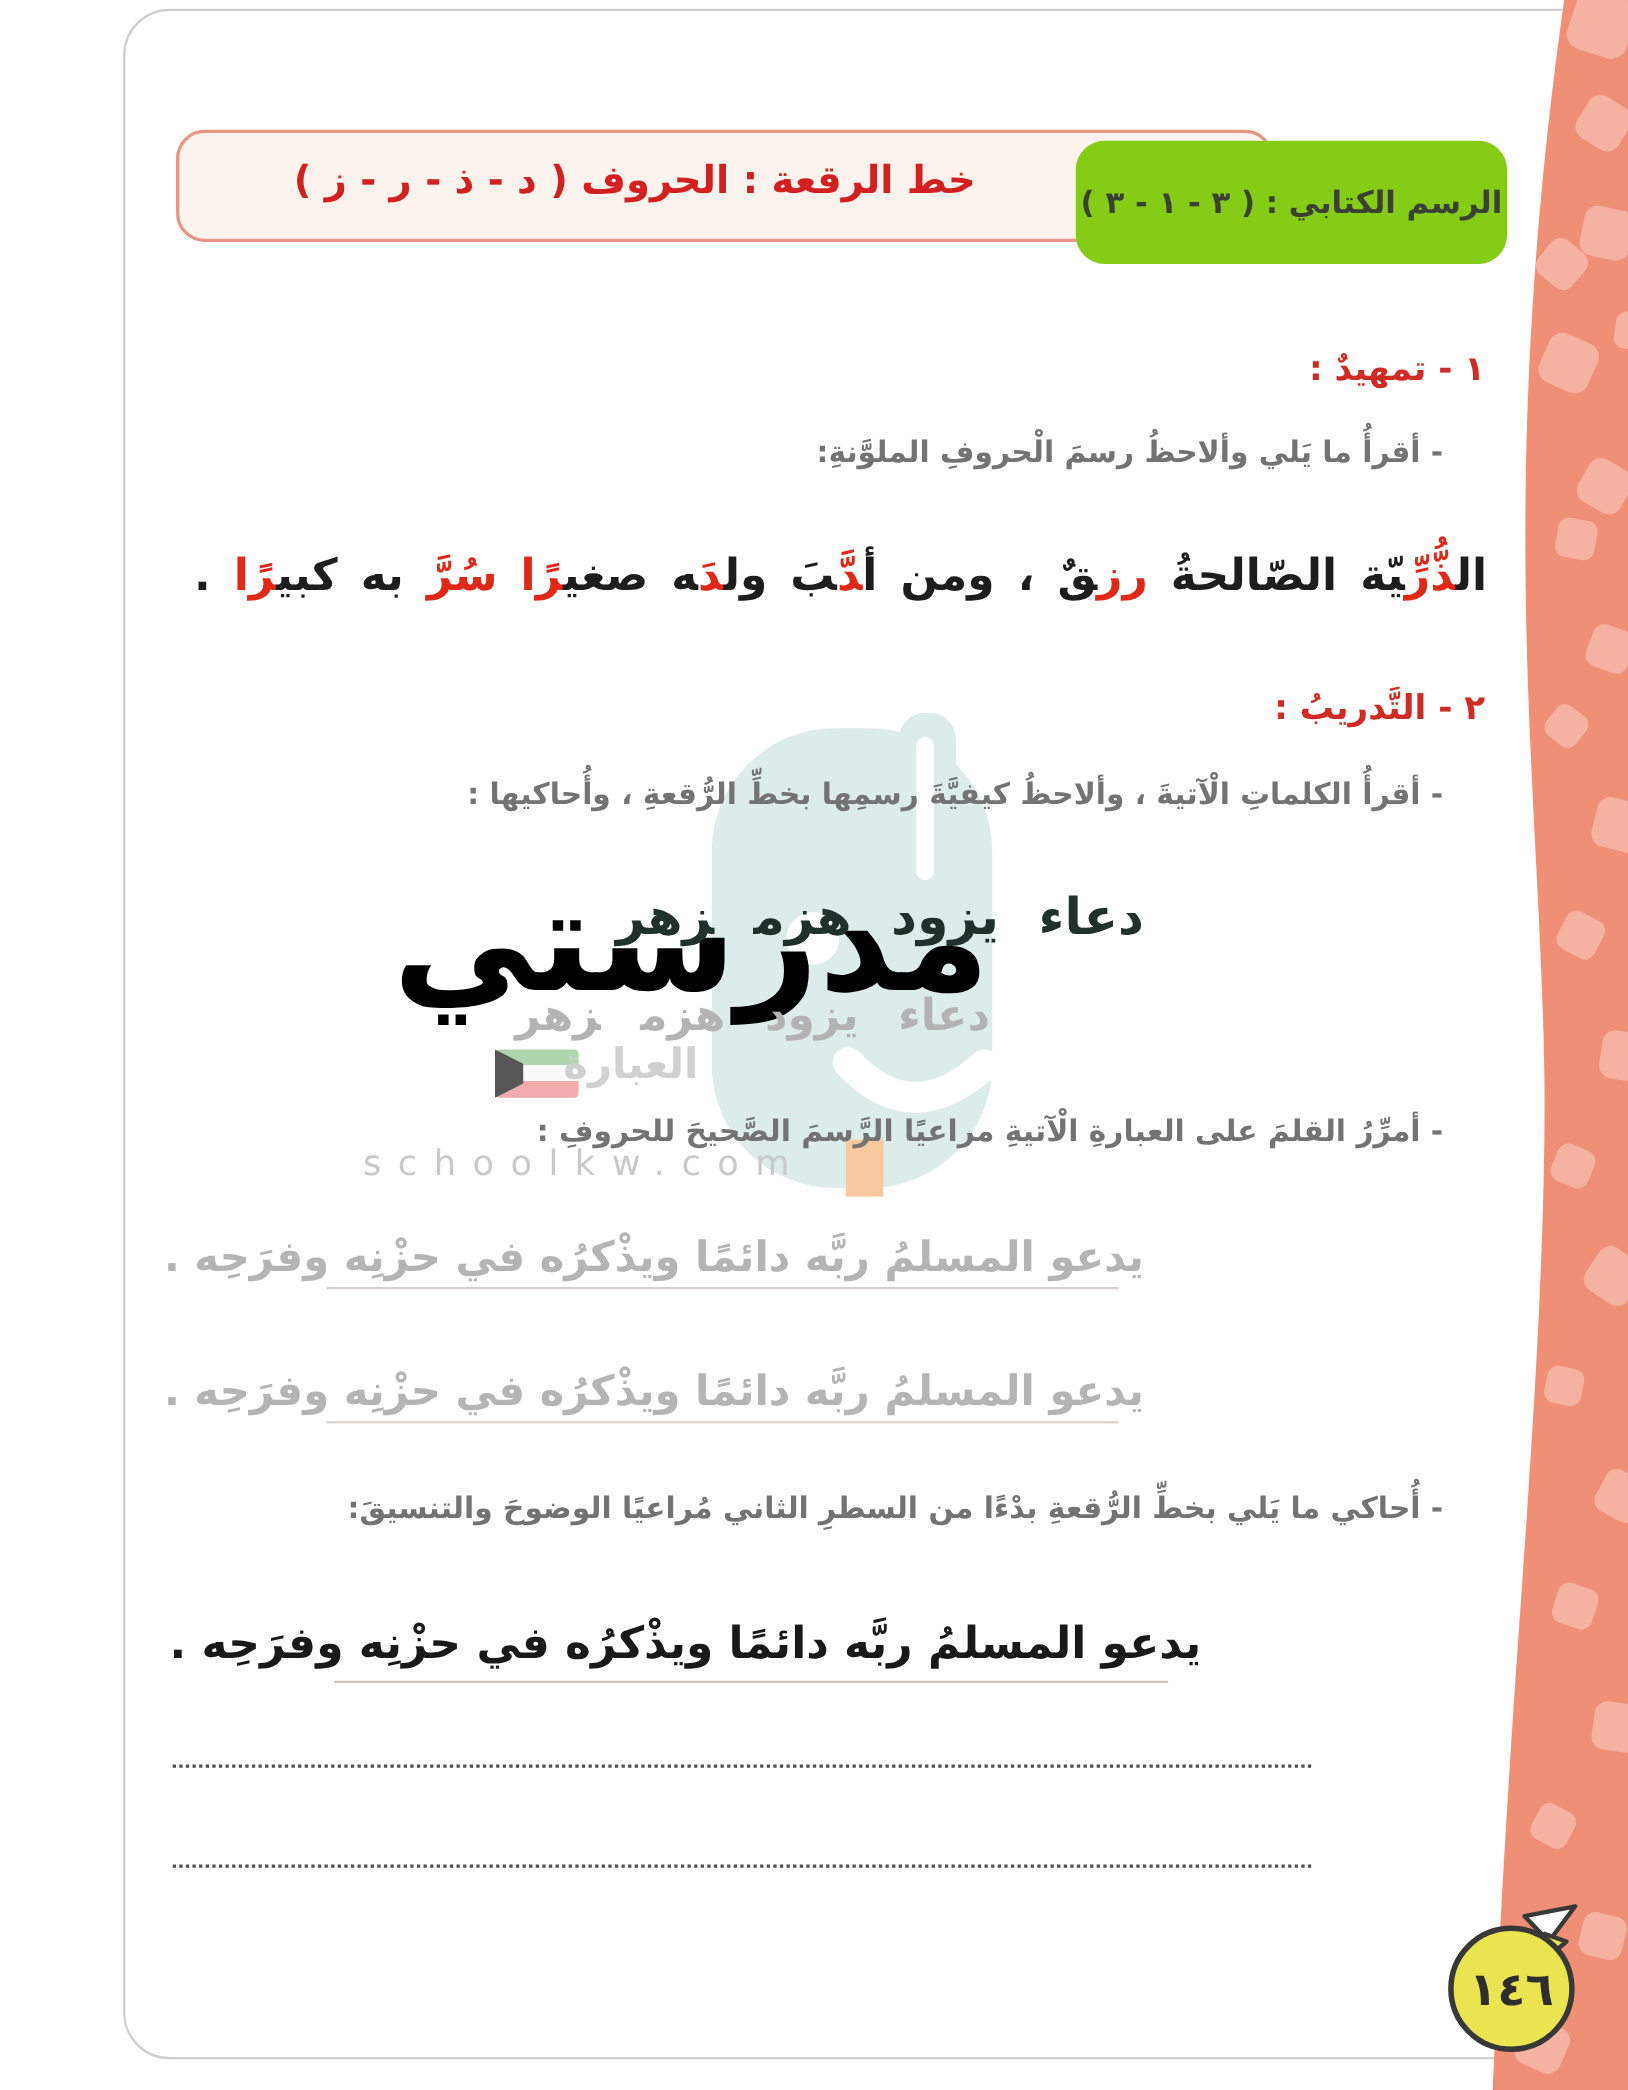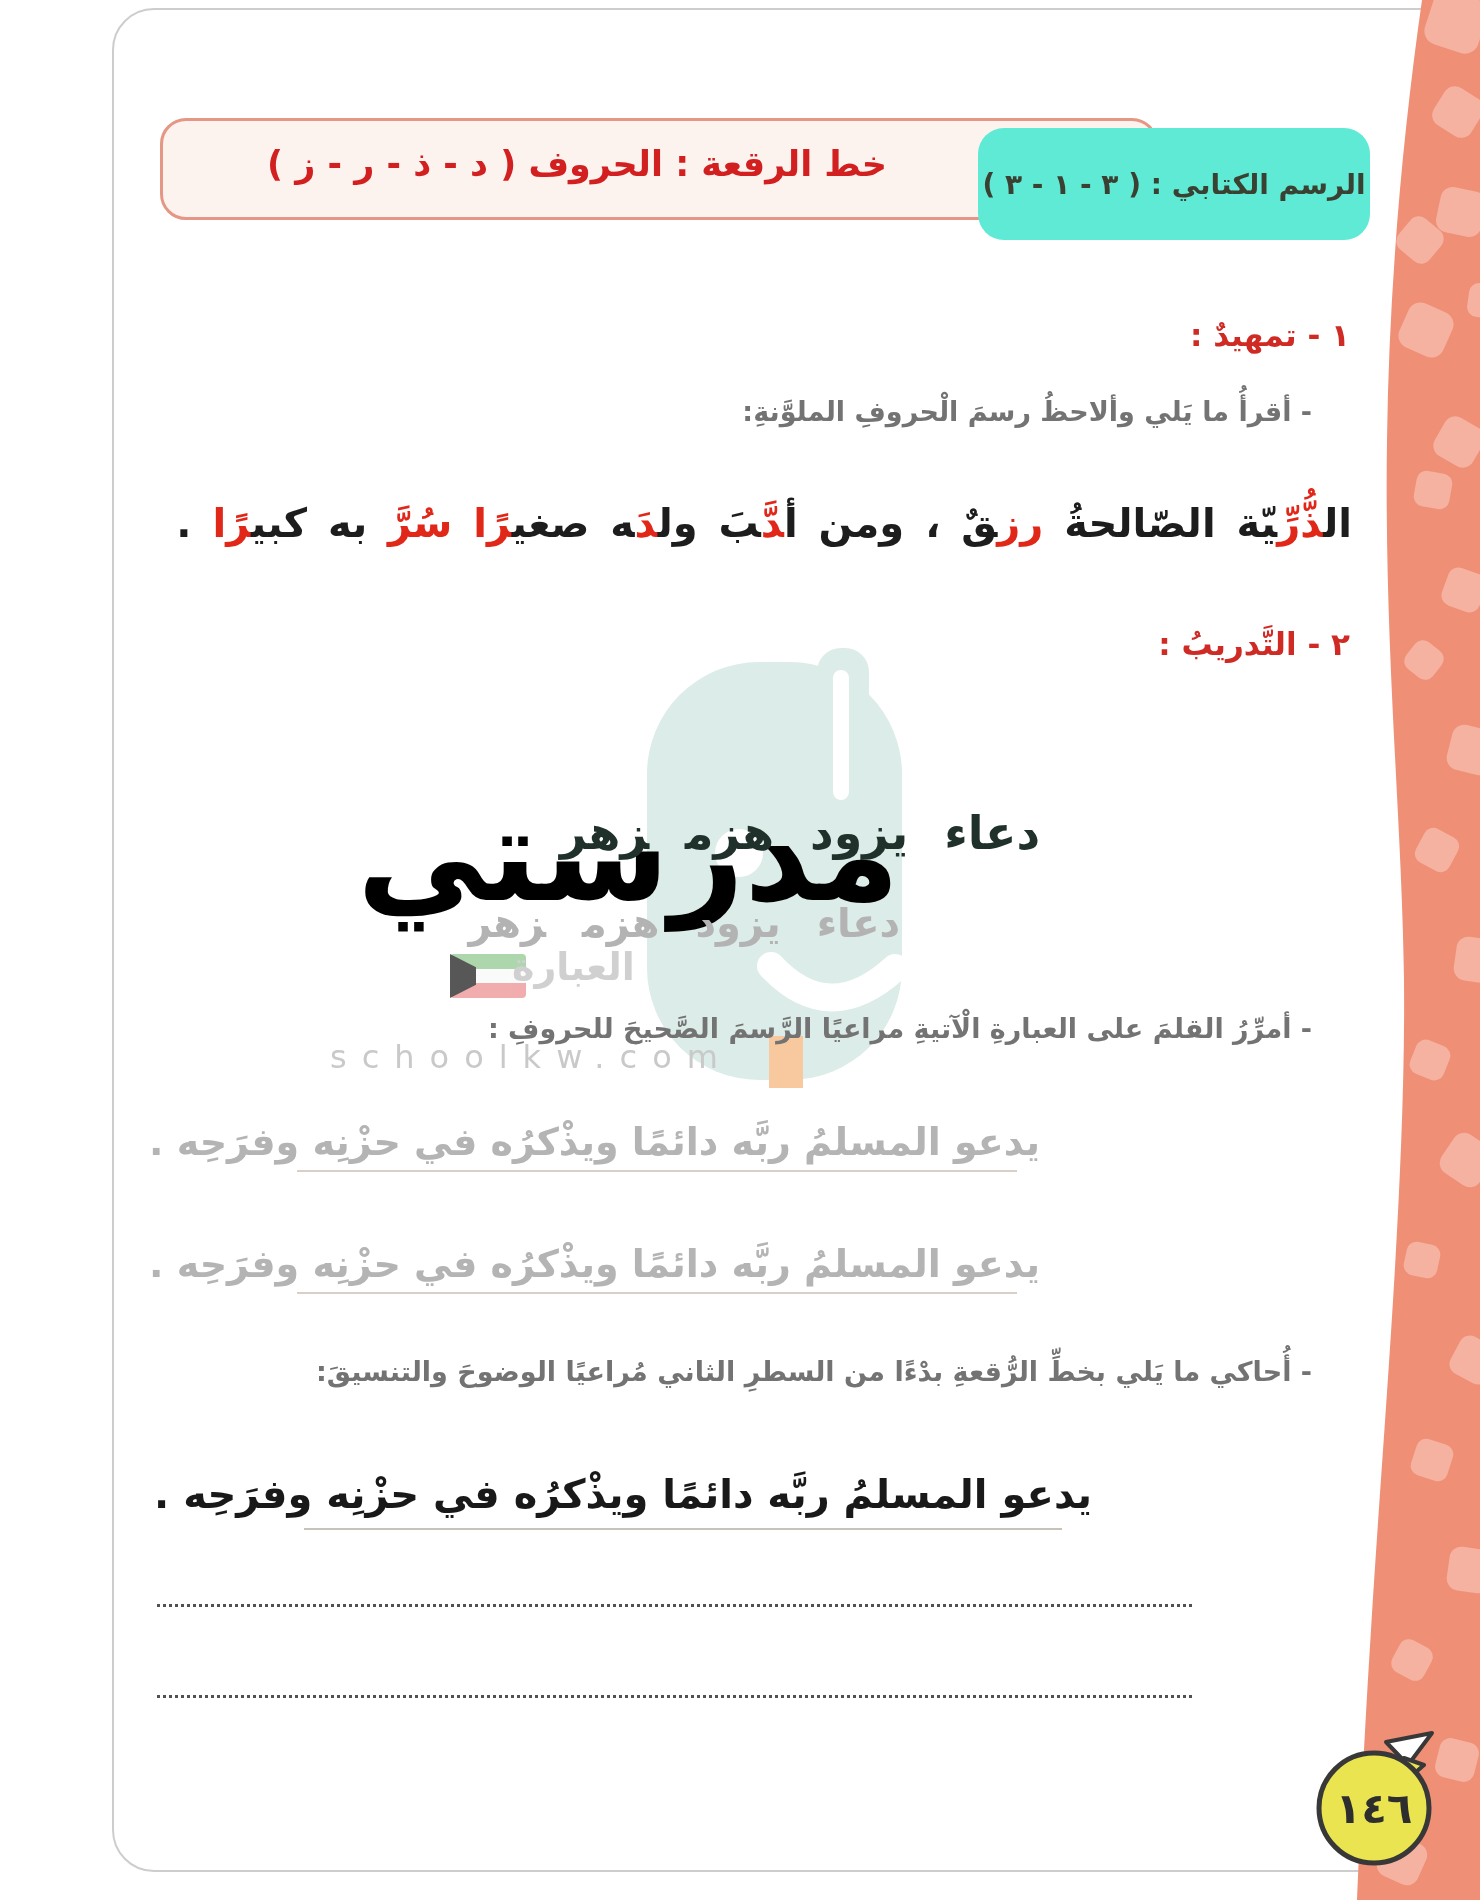--- a/index.html
+++ b/index.html
@@ -5,21 +5,21 @@
   html,body{margin:0;padding:0;background:#ffffff;}
   .page{position:relative;width:1468px;height:1900px;background:#ffffff;overflow:hidden;
         font-family:"DejaVu Sans",sans-serif;direction:rtl;}
   .frame{position:absolute;left:100px;top:8px;width:1368px;height:1860px;
          border:2px solid #cdcdcd;border-radius:42px;z-index:0;}
   
   .sidebar-svg{position:absolute;left:0;top:0;width:1480px;height:1900px;z-index:2;pointer-events:none;}
   
   .header-box{position:absolute;left:148px;top:118px;width:992px;height:96px;background:#fcf2ee;
               border:3px solid #e59685;border-radius:26px;z-index:3;}
-  .header-badge{position:absolute;left:966px;top:128px;width:392px;height:112px;background:#5eead4;
+  .header-badge{position:absolute;left:966px;top:128px;width:392px;height:112px;background:#84cc16;
                 border-radius:26px;z-index:4;display:flex;align-items:center;justify-content:center;
                 font-size:28px;font-weight:bold;color:#3b4132;}
   .header-title{position:absolute;left:165px;top:144px;width:800px;text-align:center;
                 font-size:35px;font-weight:bold;color:#d21f1f;z-index:5;white-space:nowrap;}
   
   .h-red{position:absolute;font-size:31px;font-weight:bold;color:#cf2b24;z-index:5;white-space:nowrap;}
   .h-blue{position:absolute;font-size:27px;font-weight:bold;color:#737373;z-index:5;white-space:nowrap;}
   #s1-heading{right:130px;top:317px;}
   #s1-instruction{right:168px;top:396px;}
   #s2-heading{right:130px;top:626px;}
@@ -69,20 +69,21 @@
 
   <div class="header-box"></div>
   <div class="header-title">خط الرقعة : الحروف ( د - ذ - ر - ز )</div>
   <div class="header-badge">الرسم الكتابي : ( ٣ - ١ - ٣ )</div>
 
   <div class="h-red" id="s1-heading">١ - تمهيدٌ :</div>
   <div class="h-blue" id="s1-instruction">- أقرأُ ما يَلي وألاحظُ رسمَ الْحروفِ الملوَّنةِ:</div>
   <div class="example"><span>ال‍</span><span class="hl">‍ذُّرِّ‍</span><span>‍يّة الصّالحةُ </span><span class="hl">رز‍</span><span>‍قٌ ، ومن أ‍</span><span class="hl">‍دَّ‍</span><span>‍بَ ول‍</span><span class="hl">‍دَ‍</span><span>‍ه صغي‍</span><span class="hl">‍رًا</span><span> </span><span class="hl">سُرَّ</span><span> به كبي‍</span><span class="hl">‍رًا</span><span> .</span></div>
 
   <div class="h-red" id="s2-heading">٢ - التَّدريبُ :</div>
+  <div class="h-blue" id="s2-instruction">- أقرأُ الكلماتِ الْآتيةَ ، وألاحظُ كيفيَّةَ رسمِها بخطِّ الرُّقعةِ ، وأُحاكيها :</div>
 
   <div class="words-row words-dark"><span class="word">دعاء</span><span class="word">يزود</span><span class="word">هزم</span><span class="word">زهر</span></div>
   <div class="words-row words-gray"><span class="word">دعاء</span><span class="word">يزود</span><span class="word">هزم</span><span class="word">زهر</span></div>
 
   <div class="h-blue" id="trace-instruction">- أمرِّرُ القلمَ على العبارةِ الْآتيةِ مراعيًا الرَّسمَ الصَّحيحَ للحروفِ :</div>
   <div class="sentence" id="trace1">يدعو المسلمُ ربَّه دائمًا ويذْكرُه في حزْنِه وفرَحِه .</div>
   <div class="baseline" id="baseline1"></div>
   <div class="sentence" id="trace2">يدعو المسلمُ ربَّه دائمًا ويذْكرُه في حزْنِه وفرَحِه .</div>
   <div class="baseline" id="baseline2"></div>
 

